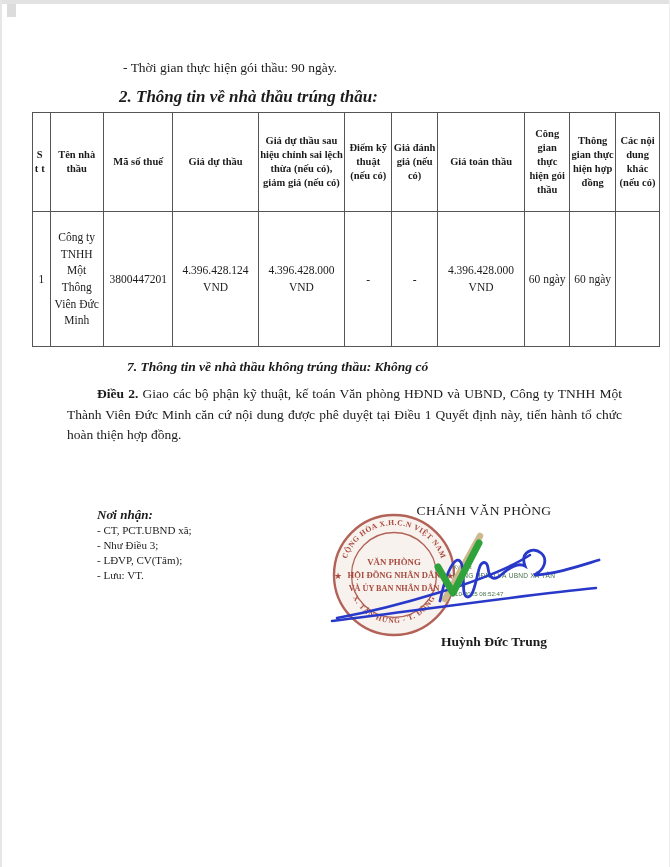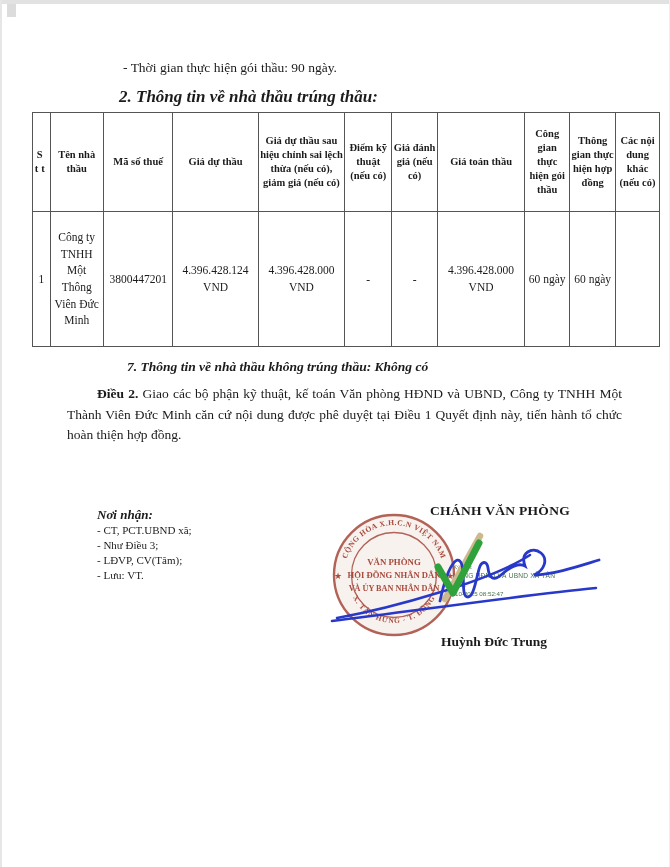--- a/index.html
+++ b/index.html
@@ -35,22 +35,22 @@
   .th-stt { letter-spacing:3px; word-break:break-all; line-height:1.5; }
   .td-name { line-height:1.72; padding:2px 3px; }
   .td-money { line-height:1.55; }
 
   .article { margin:9px 4px 0 0; font-size:13.5px; line-height:20.5px; text-align:justify; text-indent:30px; }
   .article .lbl { font-weight:bold; }
 
   .noi-nhan { position:absolute; left:97px; top:507px; font-size:11px; line-height:15px; }
   .noi-nhan .nn-title { font-size:13px; font-weight:bold; font-style:italic; margin-bottom:1px; }
 
-  .sig-title { position:absolute; left:390px; top:503px; width:220px; text-align:center;
-               font-size:13.5px; font-weight:bold; letter-spacing:0.3px; }
+  .sig-title { position:absolute; left:374px; top:503px; width:220px; text-align:center;
+               font-size:13.5px; font-weight:normal; letter-spacing:0.3px; }
   .sig-name  { position:absolute; left:384px; top:634px; width:220px; text-align:center;
                font-size:13.5px; font-weight:bold; }
   .sig-art { position:absolute; left:322px; top:505px; width:300px; height:140px; }
   .digi-text { font-family:"Liberation Sans","DejaVu Sans",sans-serif; }
 </style>
 </head>
 <body>
 
 <div class="page">
   <div class="top-strip"></div>

